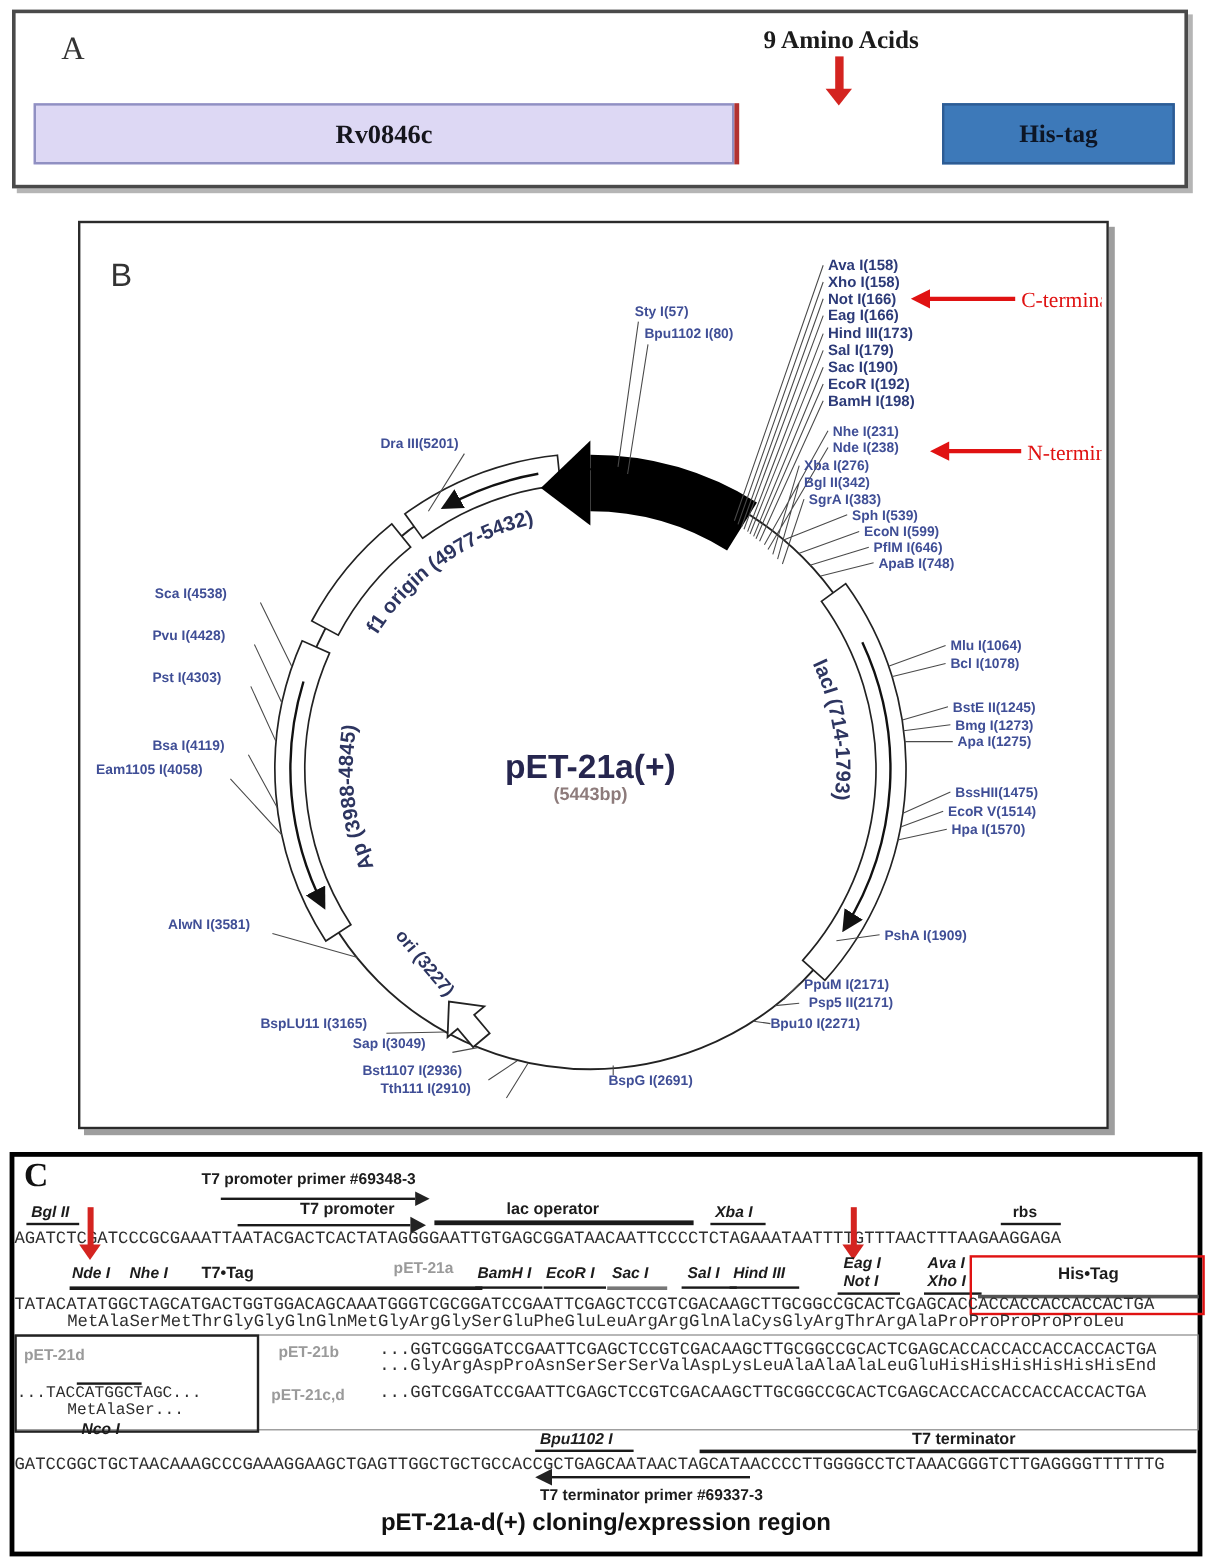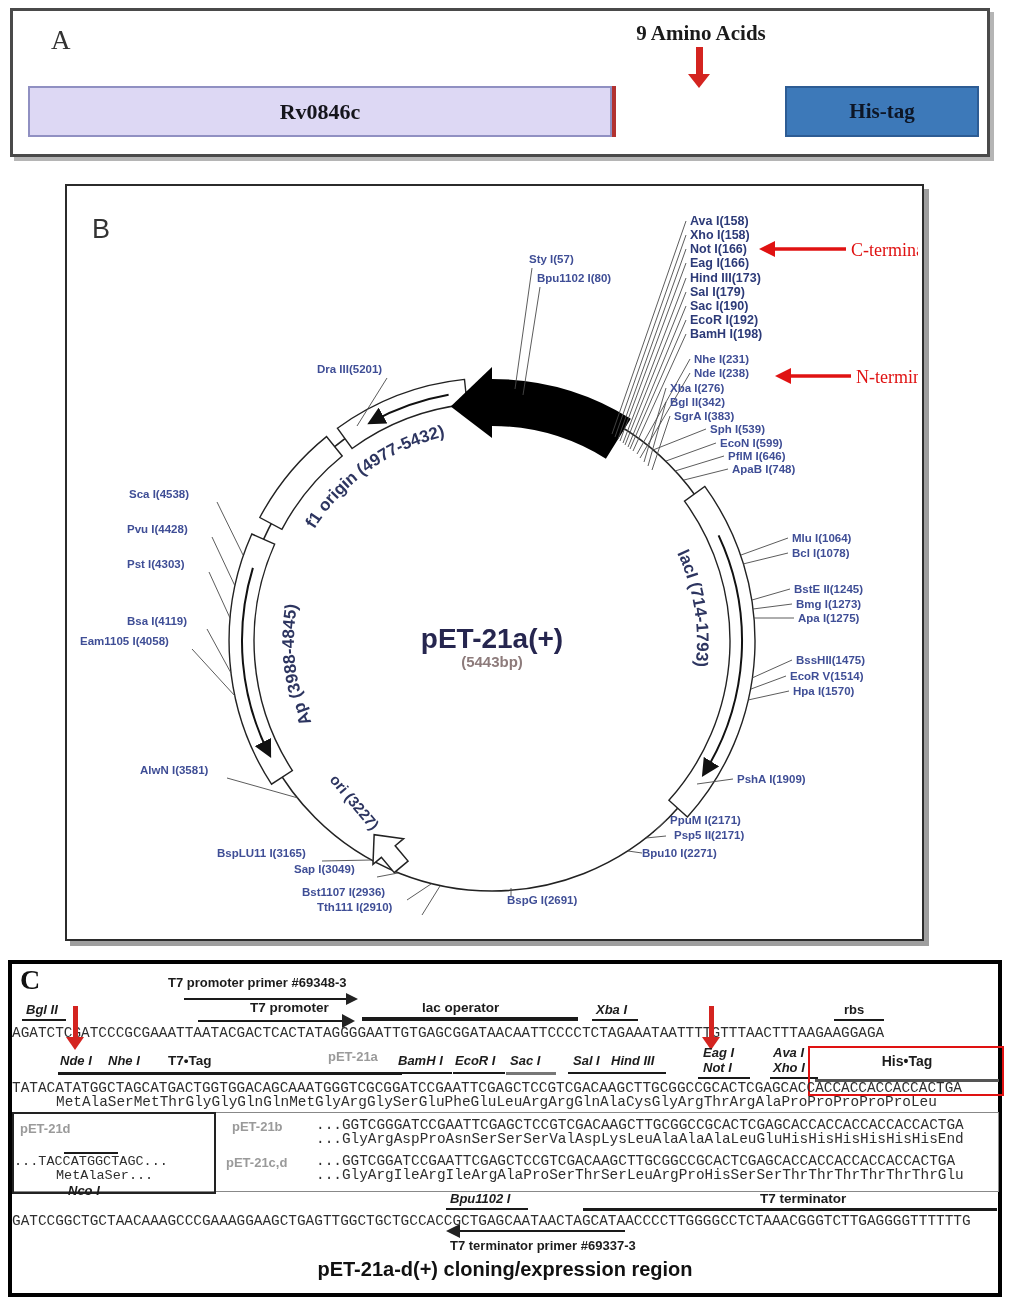--- a/index.html
+++ b/index.html
@@ -208,21 +208,20 @@
     <div class="abs gray" style="left:8px;top:158px;">pET-21d</div>
     <div class="abs enz" style="left:56px;top:172px;margin-top:48px;">Nco I</div>
     <div class="bar" style="left:52px;top:188px;width:54px;"></div>
     <div class="abs mono-sm" style="left:2px;top:191px;">...TACCATGGCTAGC...</div>
     <div class="abs mono-sm" style="left:44px;top:205px;">MetAlaSer...</div>
     <div class="abs gray" style="left:220px;top:156px;">pET-21b</div>
     <div class="abs mono" style="left:304px;top:154px;">...GGTCGGGATCCGAATTCGAGCTCCGTCGACAAGCTTGCGGCCGCACTCGAGCACCACCACCACCACCACTGA</div>
     <div class="abs mono" style="left:304px;top:168px;">...GlyArgAspProAsnSerSerSerValAspLysLeuAlaAlaAlaLeuGluHisHisHisHisHisHisEnd</div>
     <div class="abs gray" style="left:214px;top:192px;">pET-21c,d</div>
     <div class="abs mono" style="left:304px;top:190px;">...GGTCGGATCCGAATTCGAGCTCCGTCGACAAGCTTGCGGCCGCACTCGAGCACCACCACCACCACCACTGA</div>
-    <div class="abs mono" style="left:304px;top:204px;">...GlyArgIleArgIleArgAlaProSerThrSerLeuArgProHisSerSerThrThrThrThrThrThrGlu</div>
 
     <div class="abs enz" style="left:438px;top:228px;">Bpu1102 I</div>
     <div class="bar" style="left:434px;top:244px;width:82px;"></div>
     <div class="abs lbl2" style="left:748px;top:228px;">T7 terminator</div>
     <div class="bar" style="left:571px;top:244px;width:414px;height:3px;"></div>
 
     <div class="abs mono" style="left:0px;top:250px;">GATCCGGCTGCTAACAAAGCCCGAAAGGAAGCTGAGTTGGCTGCTGCCACCGCTGAGCAATAACTAGCATAACCCCTTGGGGCCTCTAAACGGGTCTTGAGGGGTTTTTTG</div>
 
     <div class="bar" style="left:448px;top:266px;width:165px;"></div>
     <div class="tri" style="left:434px;top:260px;border-top:7px solid transparent;border-bottom:7px solid transparent;border-right:14px solid #222;"></div>

